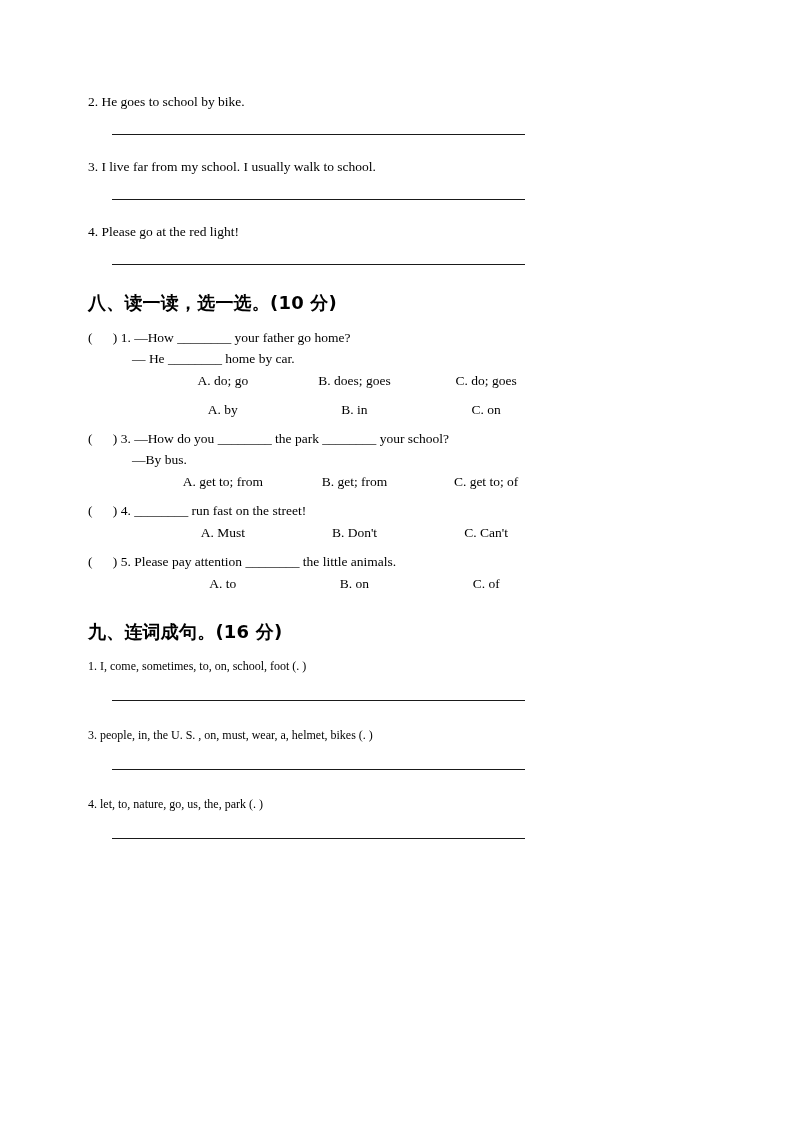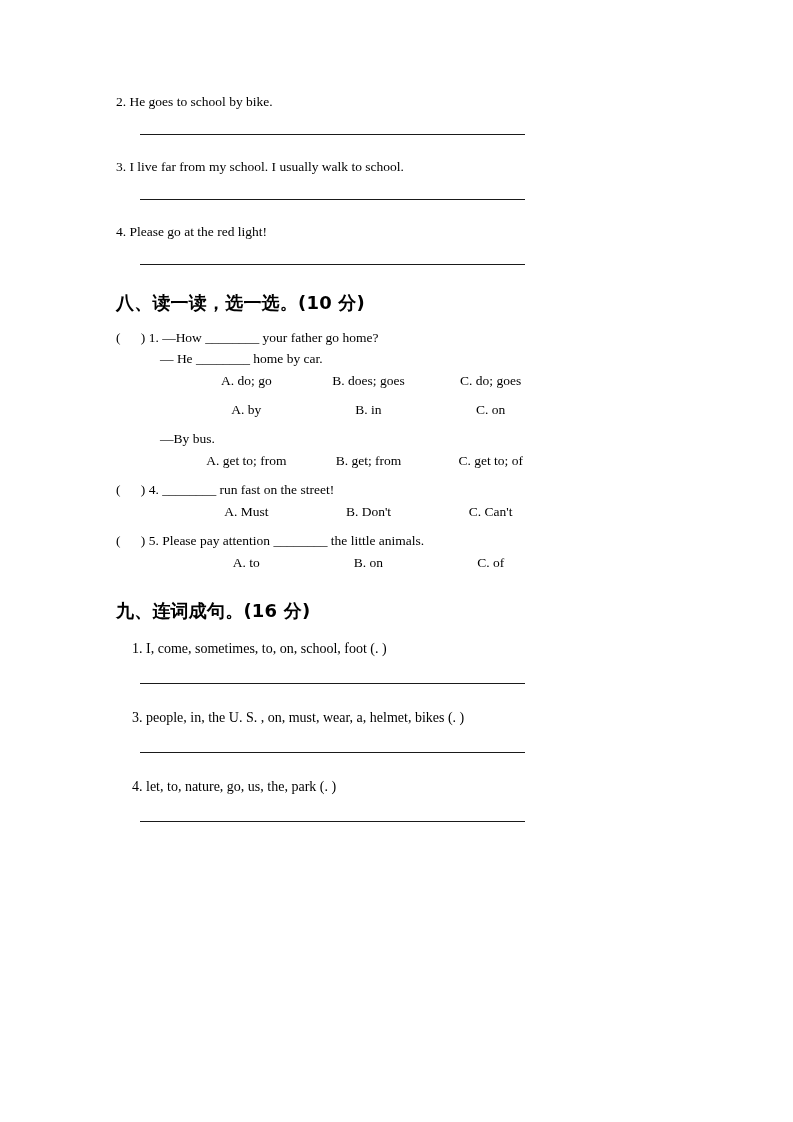--- a/index.html
+++ b/index.html
@@ -12,21 +12,21 @@
     height: 1122px;
     font-family: "Liberation Serif", serif;
     color: #000000;
     position: relative;
   }
   .page {
     position: relative;
     width: 677px;
     height: 1122px;
     box-sizing: border-box;
-    padding: 92px 128px 0 116px;
+    padding: 92px 128px 0 88px;
     border-radius: 26px;
   }
   .q-line {
     font-size: 13.5px;
     line-height: 20px;
     margin: 0;
   }
   .trans-item {
     margin-bottom: 2px;
   }
@@ -62,23 +62,23 @@
     margin-top: 1px;
     text-align: center;
   }
   .options span {
     display: inline-block;
   }
   .opt-a { width: 160px; }
   .opt-b { width: 175px; }
   .opt-c { width: 160px; }
   .make-sent {
-    font-size: 14px;
+    font-size: 12px;
     line-height: 20px;
-    margin: 16px;
+    margin: 0;
   }
   .ms-rule {
     border-bottom: 1px solid #1a1a1a;
     height: 0;
     margin: 24px 24px 24px 24px;
   }
 </style>
 </head>
 <body>
 
@@ -126,20 +126,21 @@
 
     <div class="choice-block">
       <div class="options">
         <span class="opt-a">A. by</span>
         <span class="opt-b">B. in</span>
         <span class="opt-c">C. on</span>
       </div>
     </div>
 
     <div class="choice-block">
+      <div class="stem"><span>(</span>      <span>)</span> <span>3.</span> <span>—How do you ________ the park ________ your school?</span></div>
       <div class="stem stem-indent">—By bus.</div>
       <div class="options">
         <span class="opt-a">A. get to; from</span>
         <span class="opt-b">B. get; from</span>
         <span class="opt-c">C. get to; of</span>
       </div>
     </div>
 
     <div class="choice-block">
       <div class="stem"><span>(</span>      <span>)</span> <span>4.</span> <span>________ run fast on the street!</span></div>

